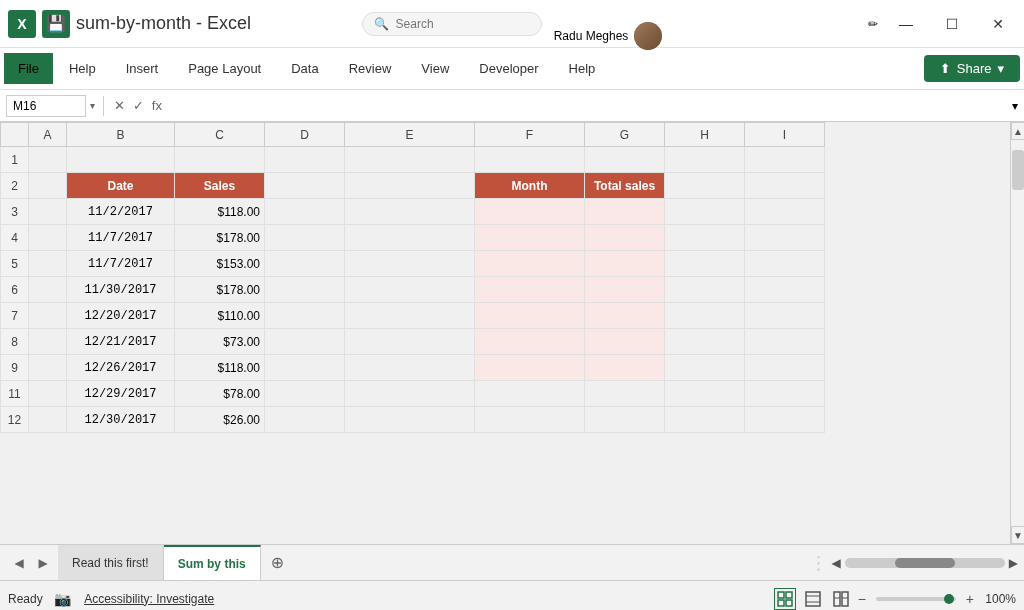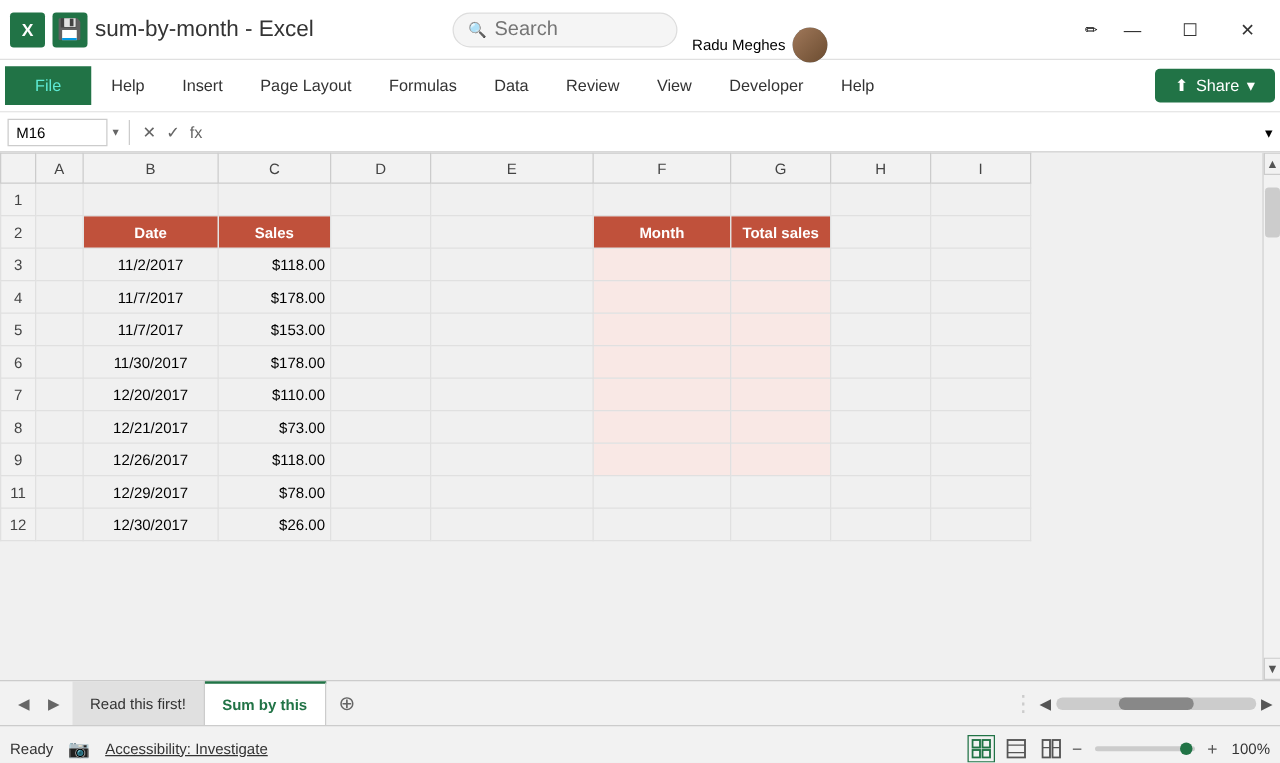--- a/index.html
+++ b/index.html
@@ -13,21 +13,21 @@
       align-items: center;
       padding: 0 8px;
       border-bottom: 1px solid #e0e0e0;
     }
     .title-bar-left { display: flex; align-items: center; gap: 6px; flex: 1; }
     .excel-icon { width: 28px; height: 28px; background: #217346; border-radius: 3px; display: flex; align-items: center; justify-content: center; color: white; font-weight: bold; font-size: 14px; }
     .save-icon { width: 28px; height: 28px; background: #217346; border-radius: 3px; display: flex; align-items: center; justify-content: center; color: white; font-size: 16px; }
     .title-text { font-size: 18px; color: #333; }
     .title-bar-center { flex: 1; display: flex; justify-content: center; align-items: center; gap: 12px; }
     .search-box { display: flex; align-items: center; background: #f5f5f5; border: 1px solid #ddd; border-radius: 16px; padding: 4px 12px; width: 180px; gap: 6px; }
-    .search-box input { border: none; background: transparent; outline: none; font-size: 16px; width: 130px; }
+    .search-box input { border: none; background: transparent; outline: none; font-size: 12px; width: 130px; }
     .title-bar-right { display: flex; align-items: center; gap: 10px; flex: 1; justify-content: flex-end; }
     .user-info { display: flex; align-items: center; gap: 6px; font-size: 12px; margin-top: 24px; }
     .avatar { width: 28px; height: 28px; border-radius: 50%; background: #888; overflow: hidden; display: flex; align-items: center; justify-content: center; }
     .avatar-img { width: 28px; height: 28px; border-radius: 50%; background: linear-gradient(135deg, #a0785a, #6b4c30); }
     .win-btn { width: 36px; height: 32px; display: flex; align-items: center; justify-content: center; font-size: 14px; cursor: pointer; color: #333; }
 
     
     .ribbon {
       height: 42px;
       background: #fff;
@@ -37,21 +37,21 @@
       border-bottom: 1px solid #e0e0e0;
       gap: 2px;
     }
     .ribbon-tab {
       padding: 8px 14px;
       font-size: 13px;
       cursor: pointer;
       color: #333;
       border-radius: 3px;
     }
-    .ribbon-tab.file { color: #5eead4; background: #217346; padding: 8px 24px; border-radius: 0; }
+    .ribbon-tab.file { color: #000000; background: #217346; padding: 8px 14px; border-radius: 0; }
     .share-btn {
       margin-left: auto;
       background: #217346;
       color: white;
       border: none;
       padding: 6px 16px;
       border-radius: 4px;
       font-size: 13px;
       cursor: pointer;
       display: flex;
@@ -120,21 +120,21 @@
       font-size: 11px;
       border-color: #ccc;
     }
 
     .header-cell {
       background: #c0513b;
       color: white;
       font-weight: bold;
       text-align: center;
     }
-    .data-center { text-align: center; }
+    .data-center { text-align: center; font-family: Liberation Mono, monospace; }
     .data-right { text-align: right; margin-left: 28px; }
 
     
     .sheet-tabs-bar {
       height: 36px;
       background: #f2f2f2;
       display: flex;
       align-items: stretch;
       border-top: 1px solid #ccc;
       padding-left: 4px;
@@ -231,21 +231,20 @@
     <div class="win-btn">☐</div>
     <div class="win-btn win-close">✕</div>
   </div>
 </div>
 
 <div class="ribbon">
   <div class="ribbon-tab file">File</div>
   <div class="ribbon-tab">Help</div>
   <div class="ribbon-tab">Insert</div>
   <div class="ribbon-tab">Page Layout</div>
-  <div class="ribbon-tab">Formulas</div>
   <div class="ribbon-tab">Data</div>
   <div class="ribbon-tab">Review</div>
   <div class="ribbon-tab">View</div>
   <div class="ribbon-tab">Developer</div>
   <div class="ribbon-tab">Help</div>
   <button class="share-btn">
     <span>⬆</span>
     <span>Share</span>
     <span>▾</span>
   </button>

